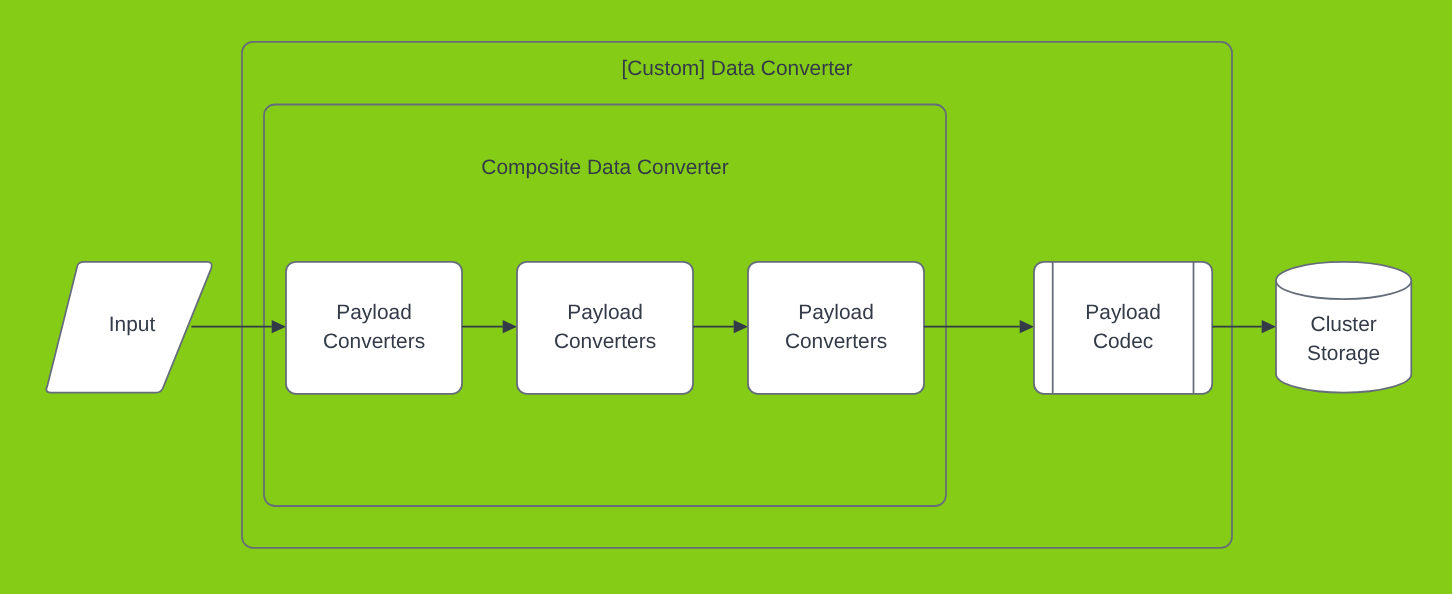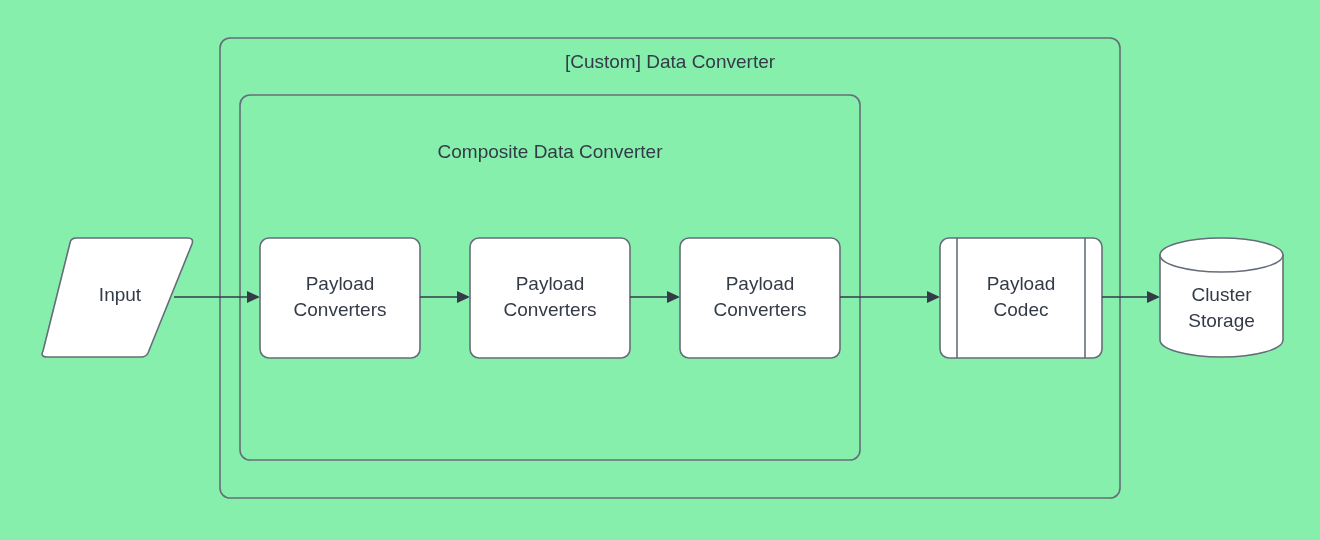--- a/index.html
+++ b/index.html
@@ -7,21 +7,21 @@
     padding: 0;
     background: #ffffff;
   }
   body {
     font-family: "Liberation Sans", sans-serif;
   }
   #canvas {
     position: relative;
     width: 1320px;
     height: 540px;
-    background: #86efac;
+    background: #84cc16;
     overflow: hidden;
   }
   #diagram-svg {
     position: absolute;
     left: 0;
     top: 0;
     width: 1320px;
     height: 540px;
     display: block;
   }

